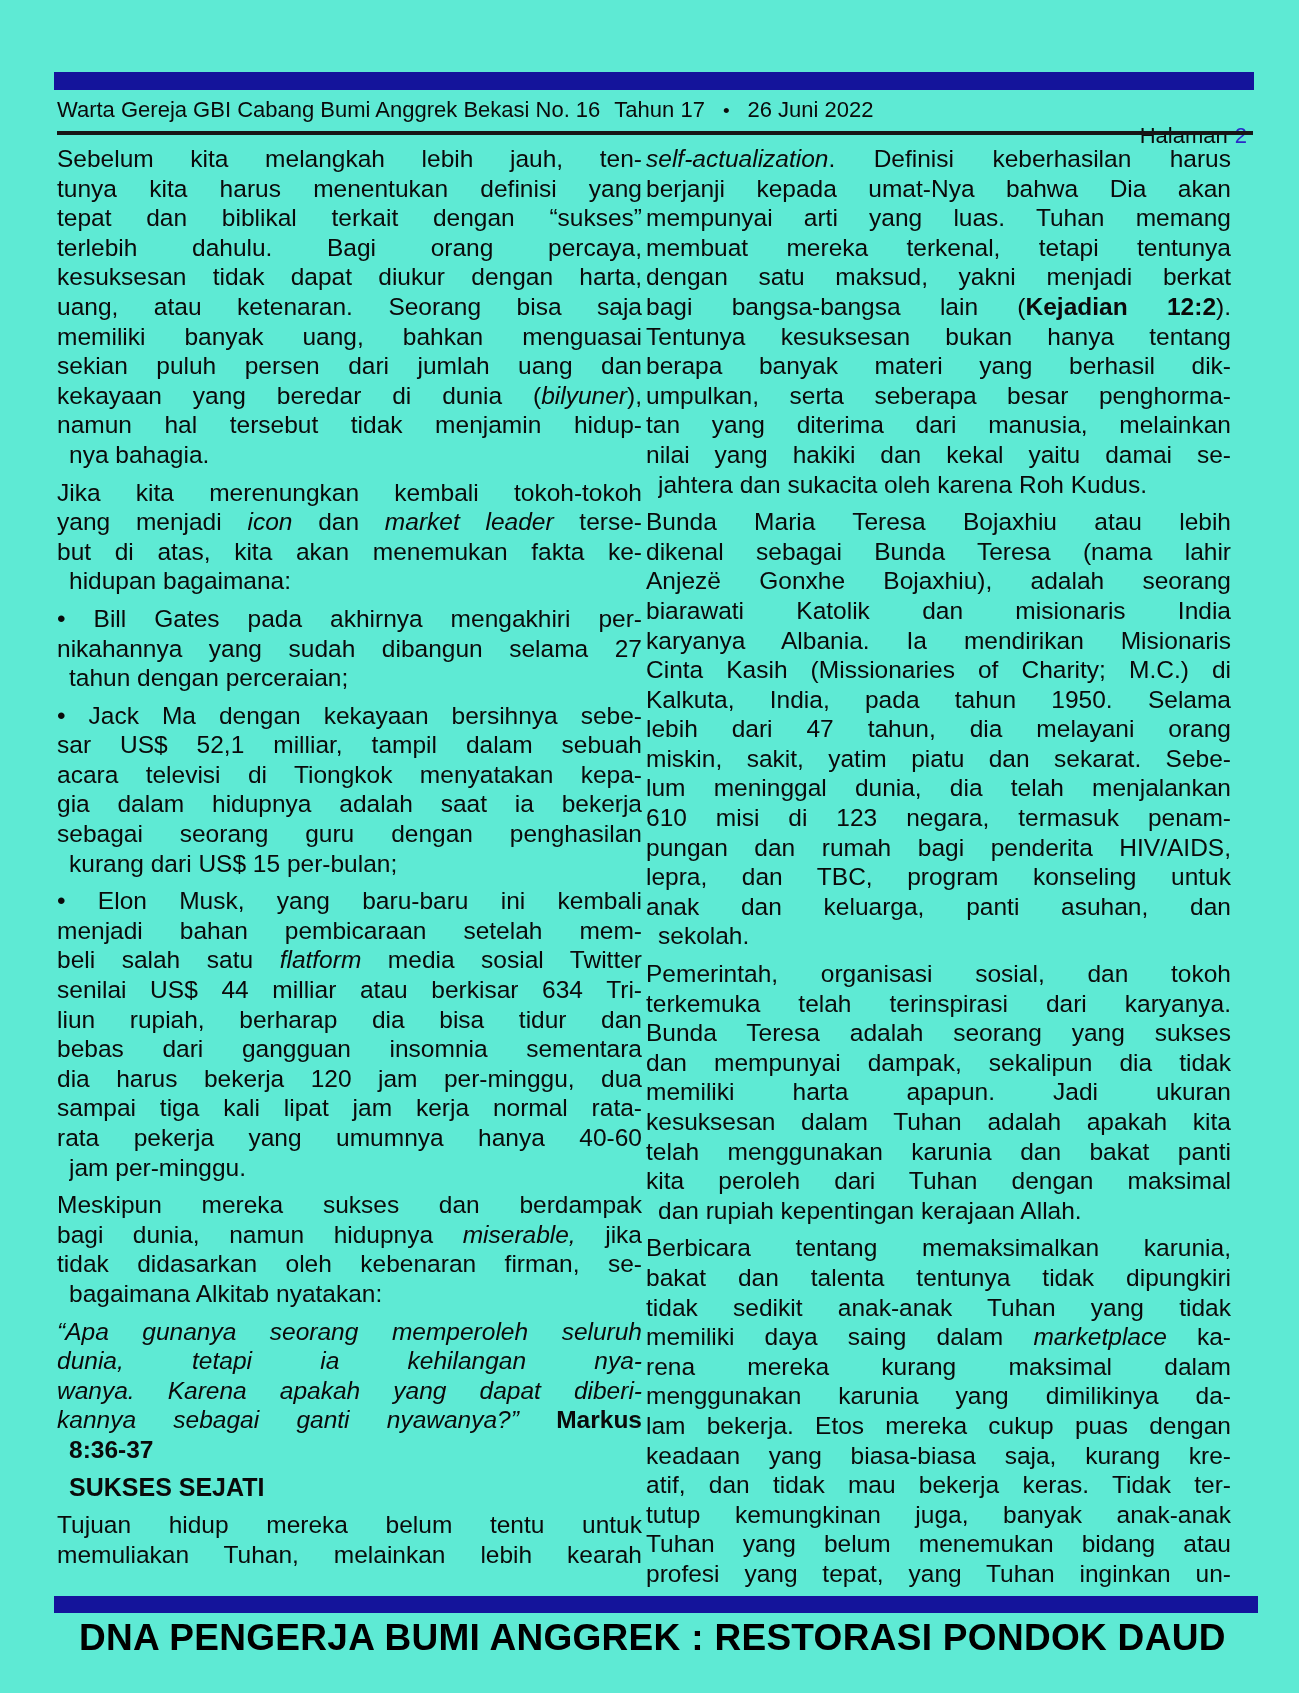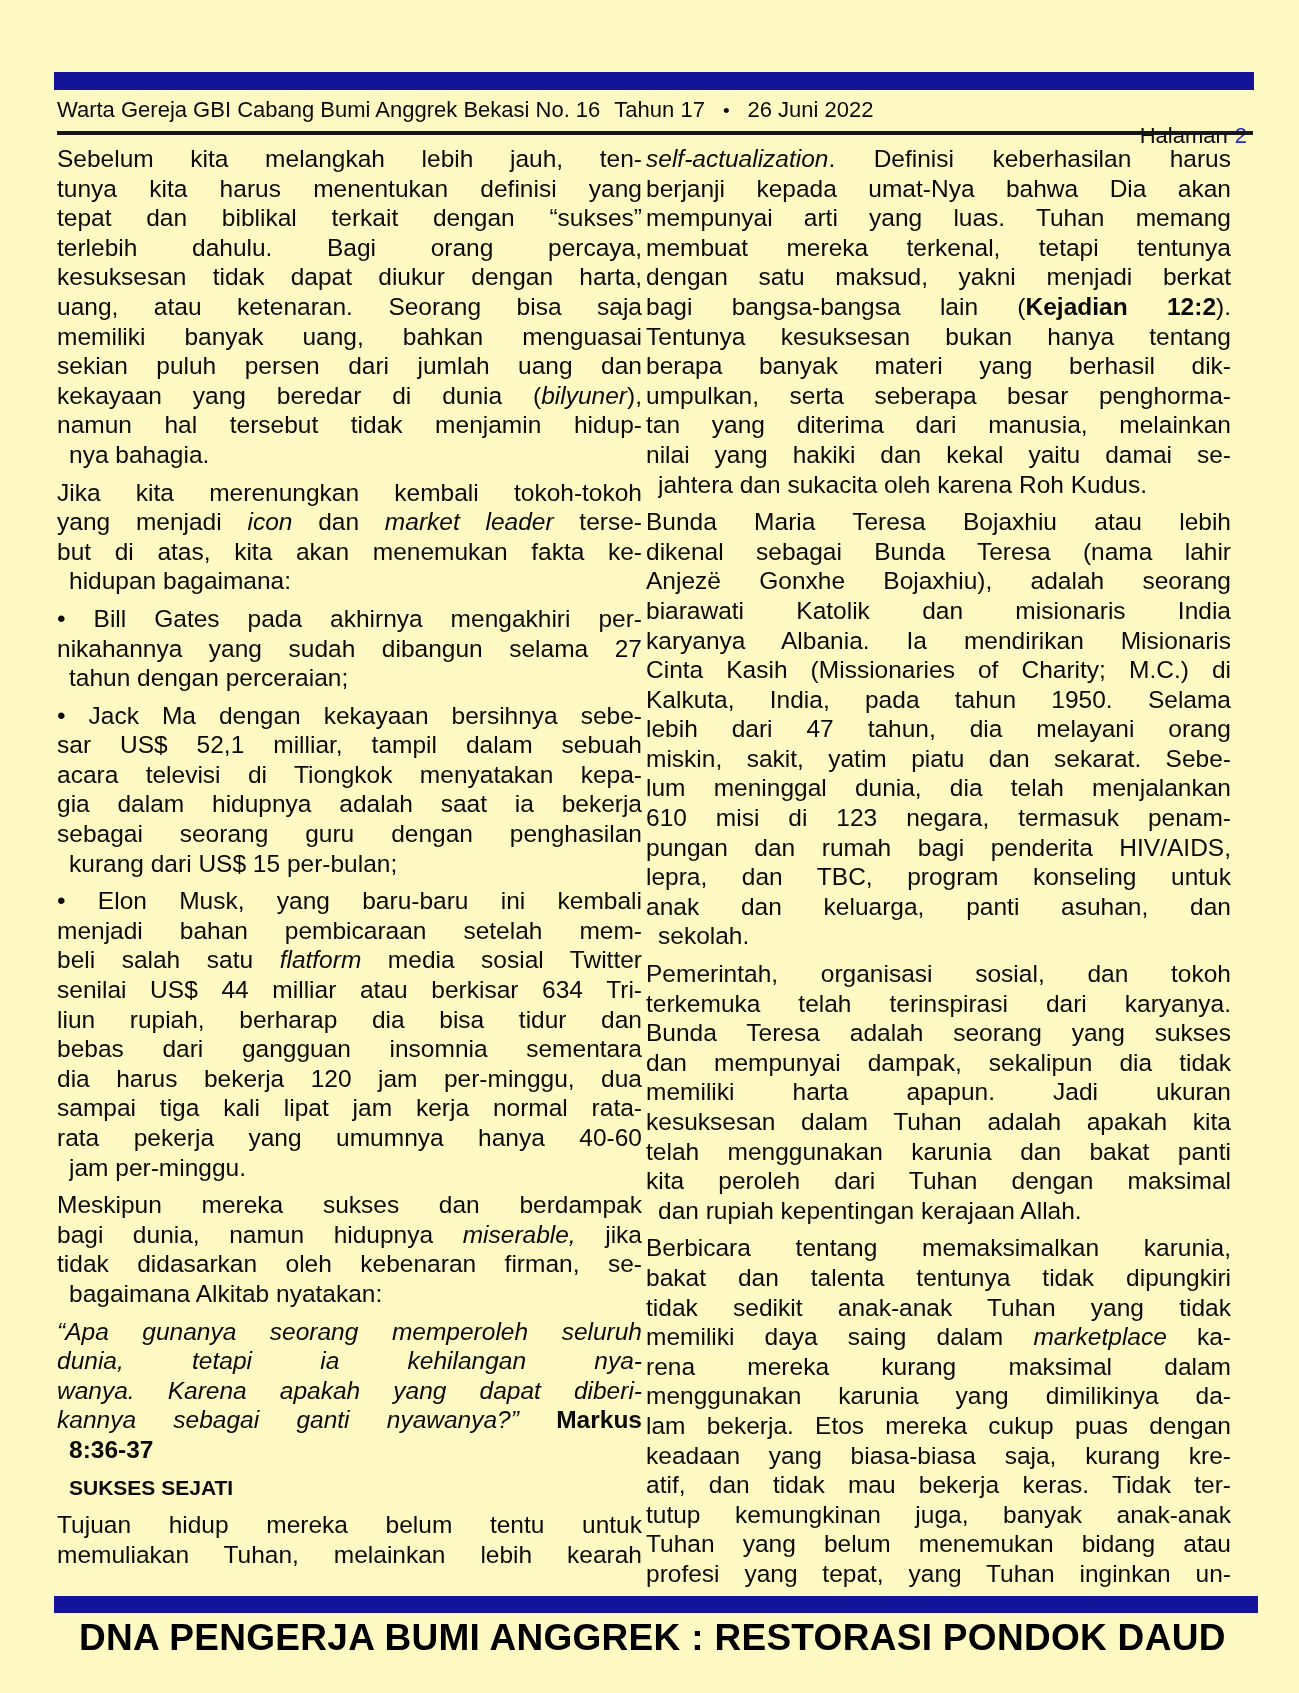--- a/index.html
+++ b/index.html
@@ -1,19 +1,19 @@
 <!DOCTYPE html>
 <html style="--accent: #14149B; --pagenum: #2A2AC8;"><head>
 <meta charset="utf-8">
 <style>
   html,body { margin:0; padding:0; background:#e8e8e8; }
   .page {
     position: relative;
     width: 1299px; height: 1693px;
-    background: #fef9c3;
+    background: #5eead4;
     font-family: "Liberation Sans", sans-serif;
     color: #0a0a0a;
     overflow: hidden;
     margin: 0 auto;
   }
   .topbar {
     position: absolute; left: 54px; top: 72px;
     width: 1200px; height: 18px;
     background: var(--accent, #14149B);
   }
@@ -30,21 +30,21 @@
   .hrule {
     position: absolute; left: 57px; top: 131px;
     width: 1196px; height: 3.5px; background: #161616;
   }
   .bodytext {
     position: absolute; left: 57px; top: 144px; width: 1190px;
     display: flex; gap: 4px;
   }
   .col { width: 585px; font-size: 24.5px; line-height: 29.6px; }
   .blk { margin: 0 0 8px 0; }
-  .blk.heading { font-weight: bold; font-size: 21px; }
+  .blk.heading { font-weight: bold; font-size: 25px; }
   .line {
     text-align: justify;
     text-align-last: justify;
     height: 29.6px;
     overflow: hidden;
   }
   .line.last { text-align-last: left; margin-left: 12px; }
   .seg.i { font-style: italic; }
   .seg.b { font-weight: bold; }
   .bottombar {

